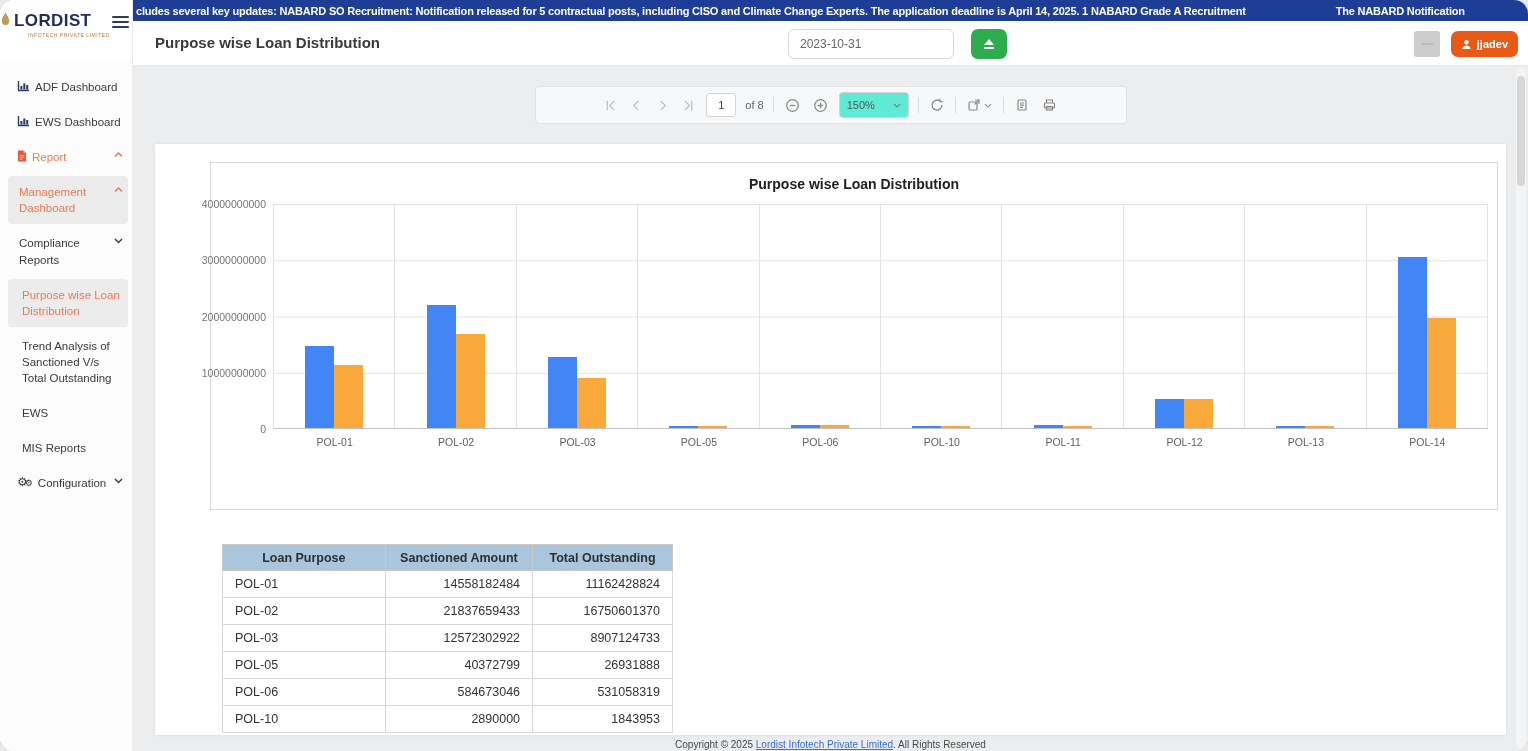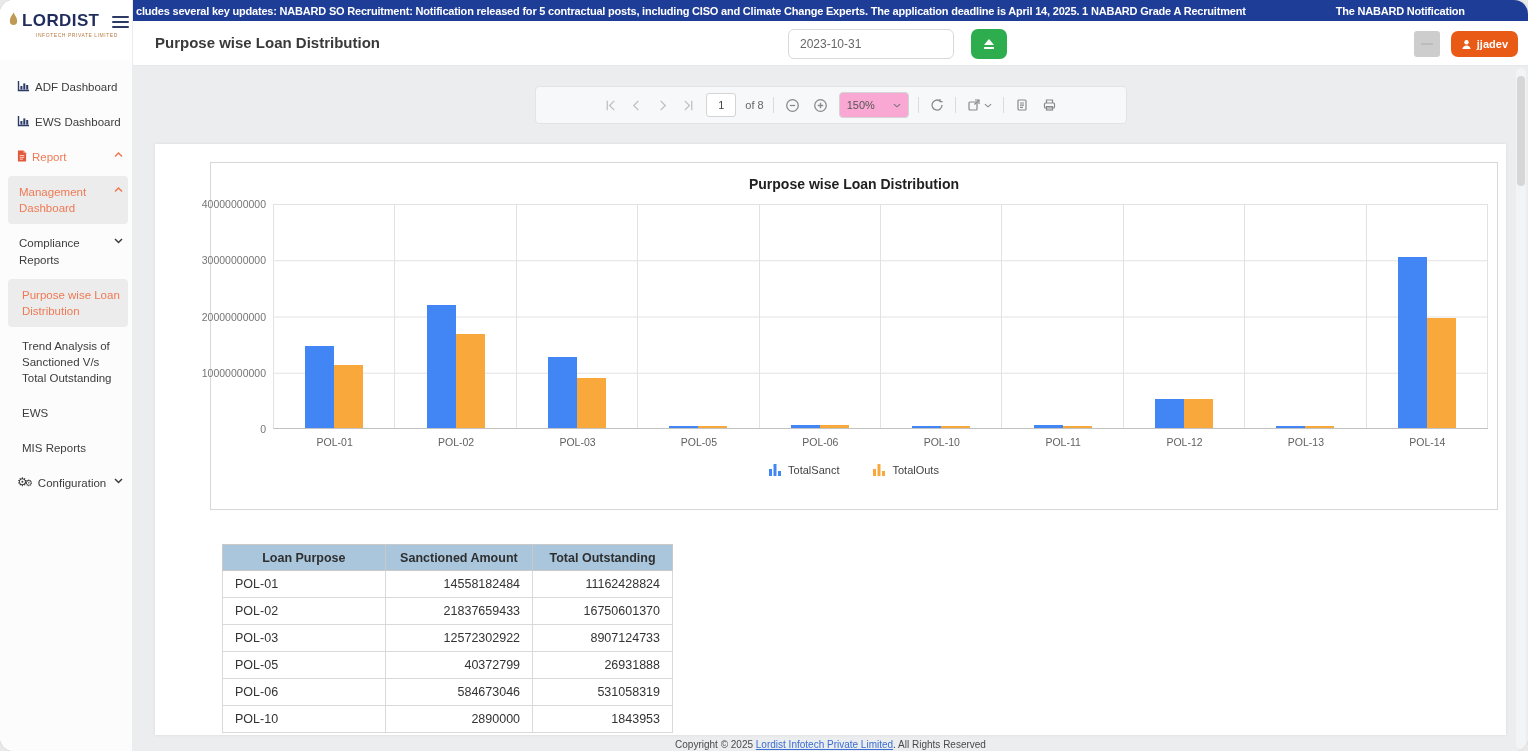--- a/index.html
+++ b/index.html
@@ -1,21 +1,21 @@
 <!DOCTYPE html>
 <html><head>
 <meta charset="utf-8">
 <style>
   * { box-sizing: border-box; margin: 0; padding: 0; }
   html,body { width:1528px; height:751px; background:#e9e9e9; font-family:"Liberation Sans", sans-serif; }
   .app { position:relative; width:1528px; height:751px; background:#fff; border-radius:14px; overflow:hidden; box-shadow:0 0 0 1px #dcdcdc; }
 
   
   .sidebar { position:absolute; left:0; top:0; bottom:0; width:133px; background:#fcfcfc; border-right:1px solid #ececec; z-index:5; }
-  .logo-row { position:relative; height:60px; padding:12px 6px 0 8px; background:#fff; }
+  .logo-row { position:relative; height:60px; padding:12px 6px 0 0; background:#fff; }
   .logo { display:flex; align-items:flex-start; gap:3px; }
   .brand-name { font-size:17px; font-weight:800; color:#1f2c5c; letter-spacing:0.4px; line-height:1; }
   .brand-tagline { font-size:5px; color:#b77c44; letter-spacing:0.55px; margin-top:2px; margin-left:14px; }
   .hamburger { position:absolute; right:3px; top:13px; width:17px; cursor:pointer; }
   .hamburger i { display:block; height:2.4px; background:#2d3a66; margin:2.6px 0; border-radius:1px; }
   .nav { padding:8px 0 0 4px; }
   .nav-item { display:flex; align-items:flex-start; gap:5px; margin:3px 4px; padding:8px 5px 8px 9px; border-radius:4px; font-size:11.5px; line-height:1.4; color:#3c3c3c; cursor:pointer; }
   .nav-item .lbl { flex:1; }
   .nav-item .ico { flex:none; margin-top:1px; display:inline-flex; }
   .nav-item .chev { flex:none; margin-top:3px; color:#3c3c3c; }
@@ -39,21 +39,21 @@
 
   .content { position:absolute; top:66px; left:0; right:0; bottom:0; background:#ebedef; overflow:hidden; }
 
   
   .pdf-toolbar { position:absolute; top:20px; left:50%; transform:translateX(-50%); width:592px; height:38px; background:#f7f8f9; border:1px solid #e3e3e3; border-radius:4px; display:flex; align-items:center; justify-content:center; gap:9px; color:#8a8a8a; }
   .tb-btn { background:none; border:none; color:#8a8a8a; display:inline-flex; align-items:center; cursor:pointer; padding:2px; }
   .tb-btn.dim { color:#bdbdbd; }
   .tb-sep { width:1px; height:16px; background:#dcdcdc; }
   .page-box { width:30px; height:24px; border:1px solid #d4d4d4; border-radius:3px; background:#fff; text-align:center; font-size:11px; color:#444; font-family:"Liberation Sans",sans-serif; }
   .of-label { font-size:11px; color:#666; }
-  .zoom-box { width:70px; height:26px; border:1px solid #d4d4d4; border-radius:4px; background:#f9a8d4; display:flex; align-items:center; justify-content:space-between; padding:0 7px; font-size:11px; color:#555; cursor:pointer; }
+  .zoom-box { width:70px; height:26px; border:1px solid #d4d4d4; border-radius:4px; background:#5eead4; display:flex; align-items:center; justify-content:space-between; padding:0 7px; font-size:11px; color:#555; cursor:pointer; }
 
   
   .doc { position:absolute; left:22px; right:22px; top:78px; bottom:16px; background:#fff; box-shadow:0 0 3px rgba(0,0,0,0.08); }
   .chart-card { position:absolute; left:55px; right:8px; top:18px; height:348px; border:1px solid #d8d8d8; background:#fff; }
   .chart-title { text-align:center; padding-top:13px; font-size:14px; font-weight:700; color:#212121; }
   .chart-body { display:flex; margin-top:12px; padding-right:9px; }
   .y-axis { position:relative; width:62px; height:225px; }
   .y-axis span { position:absolute; right:7px; transform:translateY(-50%); font-size:10.5px; color:#757575; }
   .plot { position:relative; flex:1; height:225px; border-left:1px solid #e2e2e2; border-bottom:1px solid #c2c2c2; display:flex;
           background-image:linear-gradient(#e2e2e2 1px, transparent 1px); background-size:100% 56.25px; }
@@ -357,42 +357,20 @@
               <div>POL-02</div>
               <div>POL-03</div>
               <div>POL-05</div>
               <div>POL-06</div>
               <div>POL-10</div>
               <div>POL-11</div>
               <div>POL-12</div>
               <div>POL-13</div>
               <div>POL-14</div>
             </div>
-          <div class="legend" id="legend">
-              <div class="legend-item">
-                <span>
-                  <svg width="13" height="13" viewBox="0 0 13 13" fill="#4285F4">
-                    <rect x="0" y="6" width="3" height="7"></rect>
-                    <rect x="4.5" y="1" width="3" height="12"></rect>
-                    <rect x="9" y="8" width="3" height="5"></rect>
-                  </svg>
-                </span>
-                <span>TotalSanct</span>
-              </div>
-              <div class="legend-item">
-                <span>
-                  <svg width="13" height="13" viewBox="0 0 13 13" fill="#F9A93B">
-                    <rect x="0" y="6" width="3" height="7"></rect>
-                    <rect x="4.5" y="1" width="3" height="12"></rect>
-                    <rect x="9" y="8" width="3" height="5"></rect>
-                  </svg>
-                </span>
-                <span>TotalOuts</span>
-              </div>
-            </div>
         </div>
 
         <table class="data-table">
           <colgroup>
               <col class="c1">
               <col class="c2">
               <col class="c3">
             </colgroup>
           <thead id="table-head">
               <tr>

